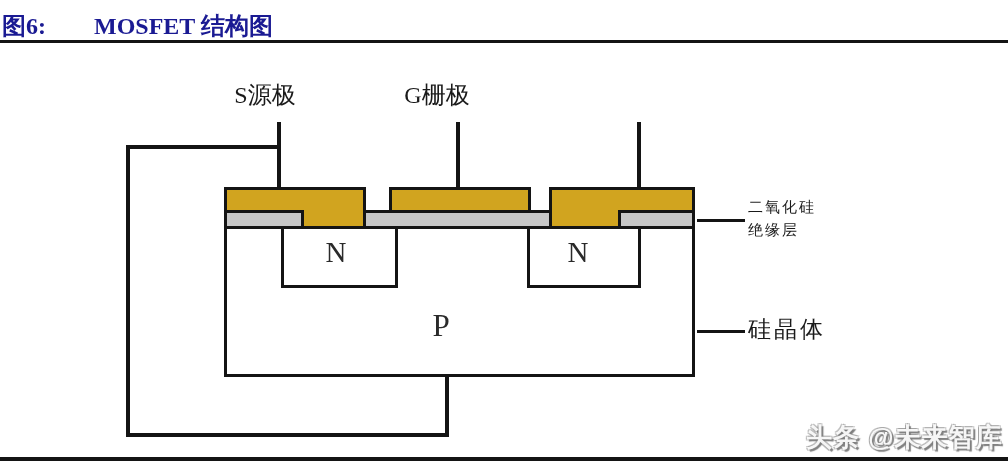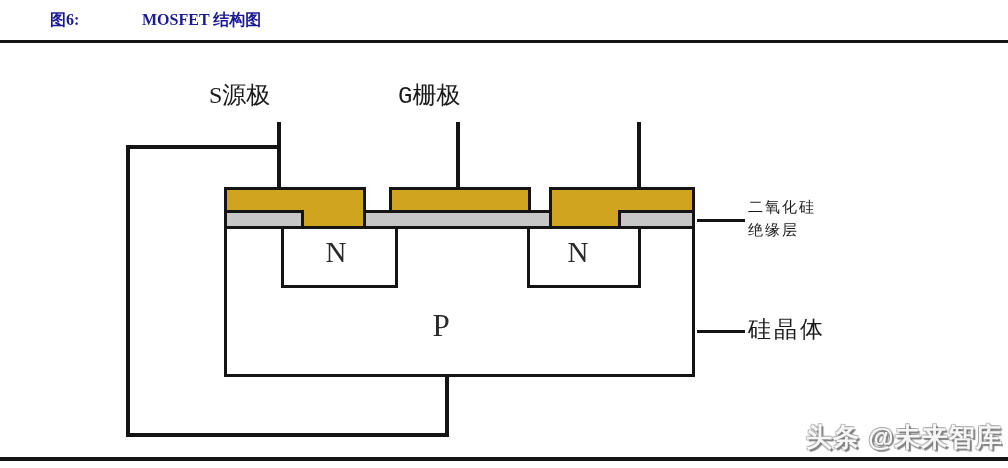--- a/index.html
+++ b/index.html
@@ -10,46 +10,45 @@
     background: #ffffff;
     overflow: hidden;
     font-family: "Liberation Serif", serif;
   }
   
   .fig-label, .fig-title {
     position: absolute;
     top: 10px;
     font-family: "Liberation Serif", serif;
     font-weight: bold;
-    font-size: 16px;
+    font-size: 24px;
     color: var(--title-navy, #1a1a93);
     white-space: nowrap;
-    margin-left: 48px;
   }
   .fig-label { left: 2px; }
   .fig-title { left: 94px; text-align: right; }
   .title-rule {
     position: absolute;
     left: 0; top: 40px;
     width: 1008px; height: 3px;
     background: var(--line-ink, #141414);
   }
   
   .wire { position: absolute; background: var(--line-ink, #141414); }
   .terminal-label {
     position: absolute;
     top: 79px;
     width: 112px;
-    text-align: left;
+    text-align: center;
     font-size: 24px;
     color: #1a1a1a;
     white-space: nowrap;
   }
   .t-source { left: 209px; }
-  .t-gate   { left: 398px; font-family: Liberation Mono, monospace; }
+  .t-gate   { left: 381px; }
   .t-drain  { left: 570px; }
 
   .w-source { left: 277px; top: 122px; width: 4px; height: 70px; }
   .w-gate   { left: 456px; top: 122px; width: 4px; height: 70px; }
   .w-drain  { left: 637px; top: 122px; width: 4px; height: 70px; }
 
   .loop-top    { left: 126px; top: 145px; width: 155px; height: 4px; }
   .loop-left   { left: 126px; top: 145px; width: 4px;  height: 292px; }
   .loop-bottom { left: 126px; top: 433px; width: 323px; height: 4px; }
   .connector   { left: 445px; top: 374px; width: 4px;  height: 63px; }

